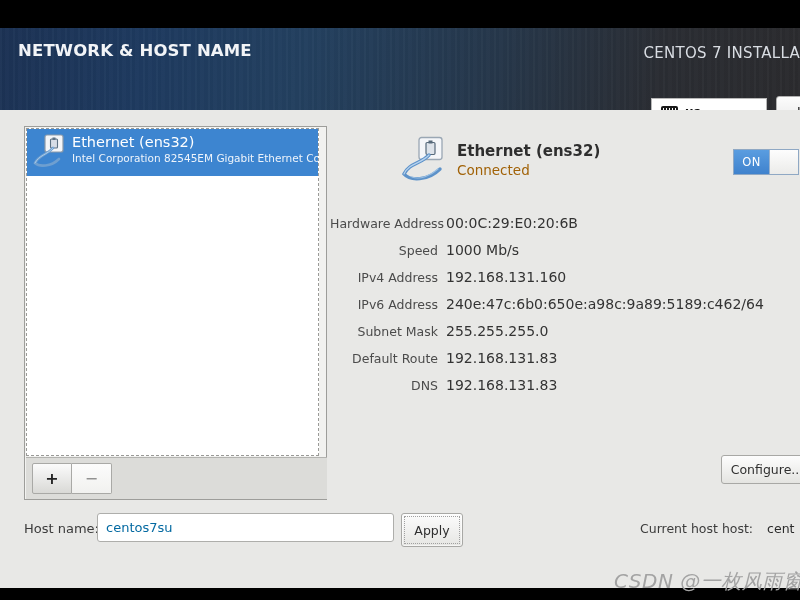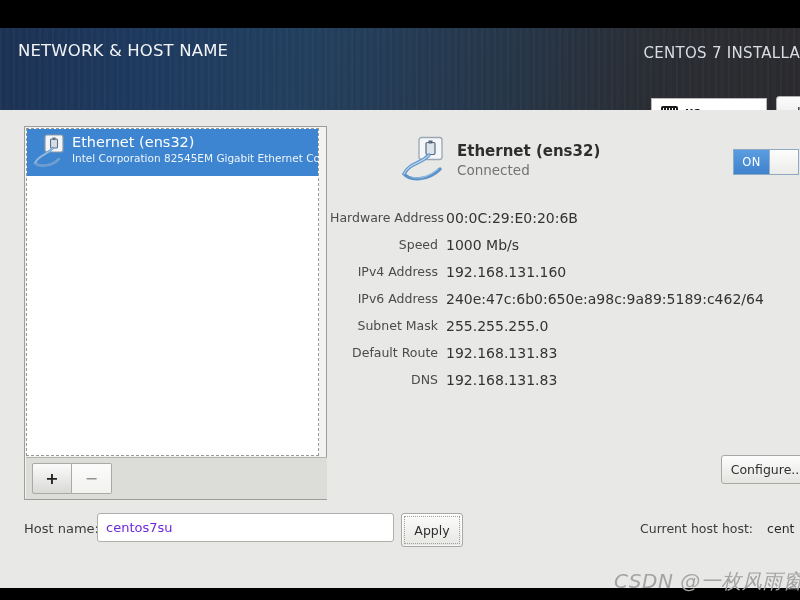--- a/index.html
+++ b/index.html
@@ -43,21 +43,21 @@
       rgba(255,255,255,0.022) 0px, rgba(255,255,255,0.022) 2px,
       rgba(0,0,0,0.020) 2px, rgba(0,0,0,0.020) 5px,
       rgba(255,255,255,0.010) 5px, rgba(255,255,255,0.010) 9px,
       rgba(0,0,0,0.012) 9px, rgba(0,0,0,0.012) 13px);
     pointer-events: none;
   }
   .header-title {
     position: absolute; left: 18px; top: 13px;
     color: #f2f4f7;
     font-size: 16.5px;
-    font-weight: normal;
+    font-weight: bold;
     letter-spacing: 0.15px;
     z-index: 3;
   }
   .done-btn {
     position: absolute; left: 19px; top: 65px;
     width: 64px; height: 31px;
     border-radius: 3px;
     background: linear-gradient(#5ba3e0, #3b8ad4 52%, #3583cf);
     border: 1px solid #2a6bad;
     box-shadow: inset 0 1px 0 rgba(255,255,255,0.35), 0 1px 2px rgba(0,0,0,0.45);
@@ -198,21 +198,21 @@
   .detail-head {
     position: absolute; left: 72px; top: 16px;
     display: flex; align-items: flex-start; gap: 9px;
   }
   .eth-icon { width: 46px; height: 48px; flex: none; }
   .eth-name {
     font-size: 15px; font-weight: bold; color: #2e2e2e;
     line-height: 20px; padding-top: 5px;
   }
   .eth-state {
-    font-size: 13.5px; color: #737373; line-height: 19px;
+    font-size: 13.5px; color: #a16207; line-height: 19px;
   }
   .toggle {
     position: absolute; left: 403px; top: 29px;
     width: 66px; height: 26px;
     border: 1px solid #8fa8c4;
     border-radius: 0;
     display: flex;
     overflow: hidden;
     cursor: pointer;
     background: #f4f4f2;
@@ -231,21 +231,21 @@
     border-left: 1px solid #9ab2cd;
   }
 
   .rows {
     position: absolute; left: 0; top: 84px;
     width: 470px;
   }
   .row {
     display: flex;
     height: 27px;
-    align-items: center;
+    align-items: flex-end;
   }
   .row-label {
     width: 116px;
     text-align: right;
     font-size: 12.5px;
     color: #4b4b4b;
     padding-right: 8px;
     white-space: nowrap;
   }
   .row-value {
@@ -273,21 +273,21 @@
     font-size: 13px; color: #3b3b3b;
   }
   .hostname-input {
     position: absolute; left: 97px; top: 403px;
     width: 297px; height: 29px;
     background: #ffffff;
     border: 1px solid #aeaeab;
     border-radius: 3px;
     display: flex; align-items: center;
     padding-left: 8px;
-    font-size: 13px; color: #6d28d9;
+    font-size: 13px; color: #0369a1;
     cursor: text;
   }
   .apply-btn {
     position: absolute; left: 401px; top: 403px;
     width: 62px; height: 34px;
     background: linear-gradient(#fcfcfc, #e6e6e3);
     border: 1px solid #a8a8a5;
     border-radius: 3px;
     display: flex; align-items: center; justify-content: center;
     font-size: 12.5px; color: #2f2f2f;

